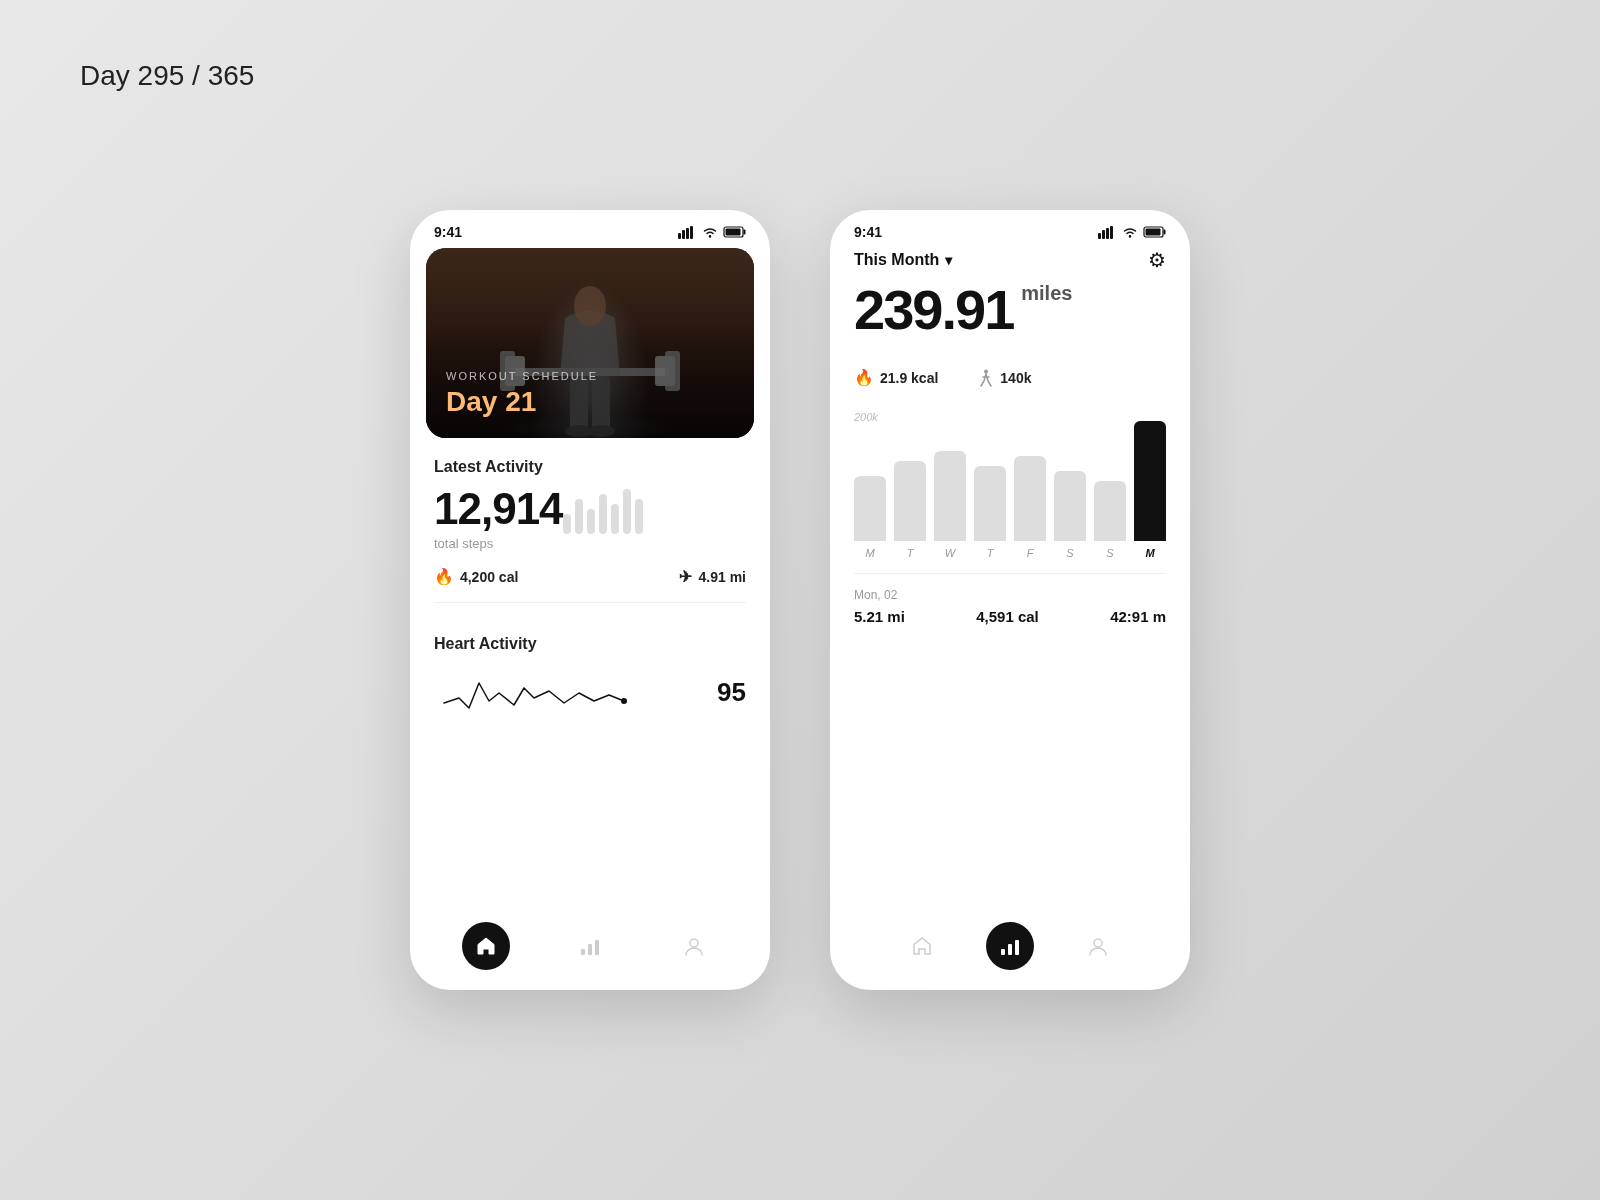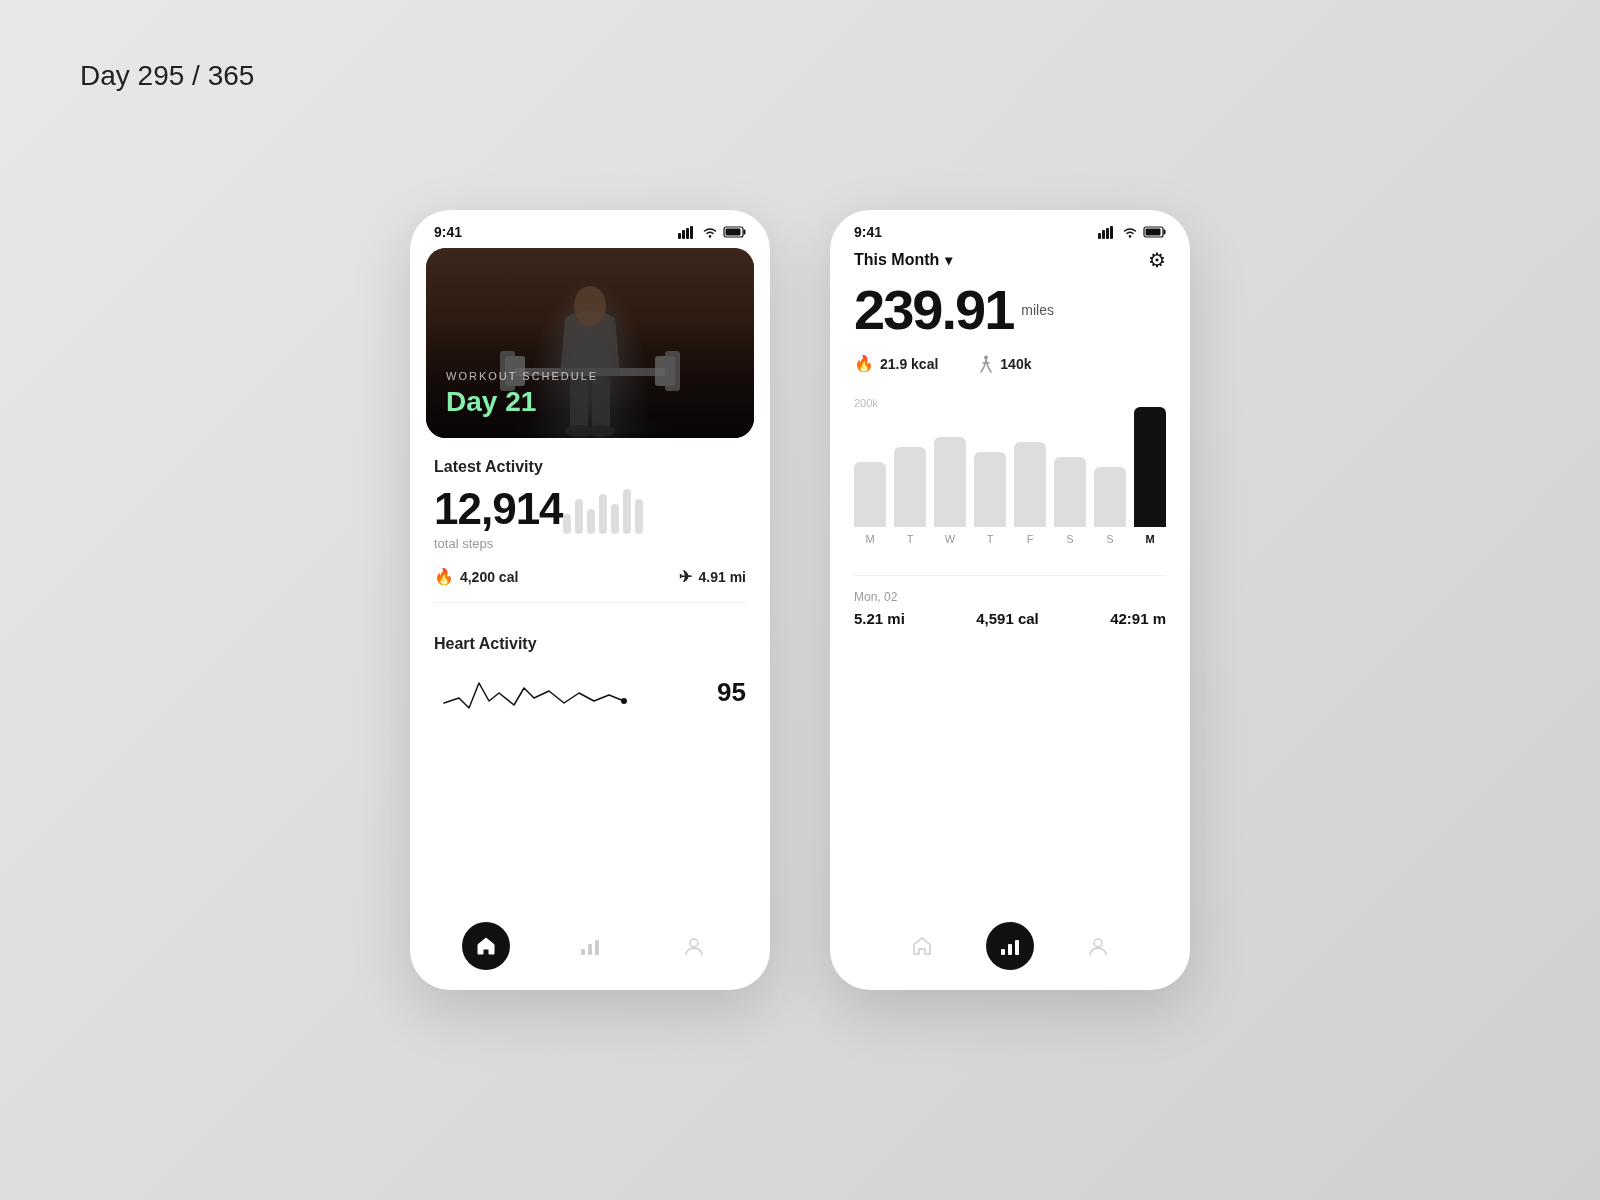--- a/index.html
+++ b/index.html
@@ -99,21 +99,21 @@
       font-size: 11px;
       letter-spacing: 2px;
       color: rgba(255,255,255,0.7);
       text-transform: uppercase;
       margin-bottom: 4px;
     }
 
     .workout-day {
       font-size: 28px;
       font-weight: 700;
-      color: #86efac;
+      color: #fdba74;
     }
 
     
     .section {
       padding: 20px 24px 16px;
       flex-shrink: 0;
     }
 
     .section-title {
       font-size: 16px;
@@ -259,22 +259,22 @@
 
     .big-miles {
       font-size: 56px;
       font-weight: 900;
       color: #111;
       letter-spacing: -2px;
       line-height: 1;
     }
 
     .miles-unit {
-      font-size: 14px;
-      font-weight: 400;
+      font-size: 20px;
+      font-weight: 700;
       color: #555;
       margin-left: 8px;
     }
 
     .metrics-row {
       display: flex;
       align-items: center;
       gap: 40px;
       margin: 14px 0;
     }
@@ -284,21 +284,22 @@
       align-items: center;
       gap: 6px;
       font-size: 14px;
       font-weight: 600;
       color: #222;
     }
 
     
     .bar-chart-container {
       flex-shrink: 0;
-      margin: 10px 0 16px;
+      margin: 10px 0 0;
+      font-style: italic;
     }
 
     .chart-y-label {
       font-size: 11px;
       color: #bbb;
       margin-bottom: 6px;
     }
 
     .bar-chart {
       display: flex;
@@ -526,21 +527,21 @@
     <div class="phone2-content">
 
       <div class="month-header">
         <div class="month-selector">
           <span>This Month</span>
           <span style="font-size:14px;">▾</span>
         </div>
         <div class="settings-icon">⚙</div>
       </div>
 
-      <div style="margin-bottom:2px;display:flex;align-items:center;">
+      <div style="margin-bottom:16px;display:flex;align-items:flex-start;">
         <span class="big-miles">239.91</span>
         <span class="miles-unit">miles</span>
       </div>
 
       <div class="metrics-row">
         <div class="metric-item">
           <span style="font-size:16px;">🔥</span>
           <span>21.9 kcal</span>
         </div>
         <div class="metric-item">

